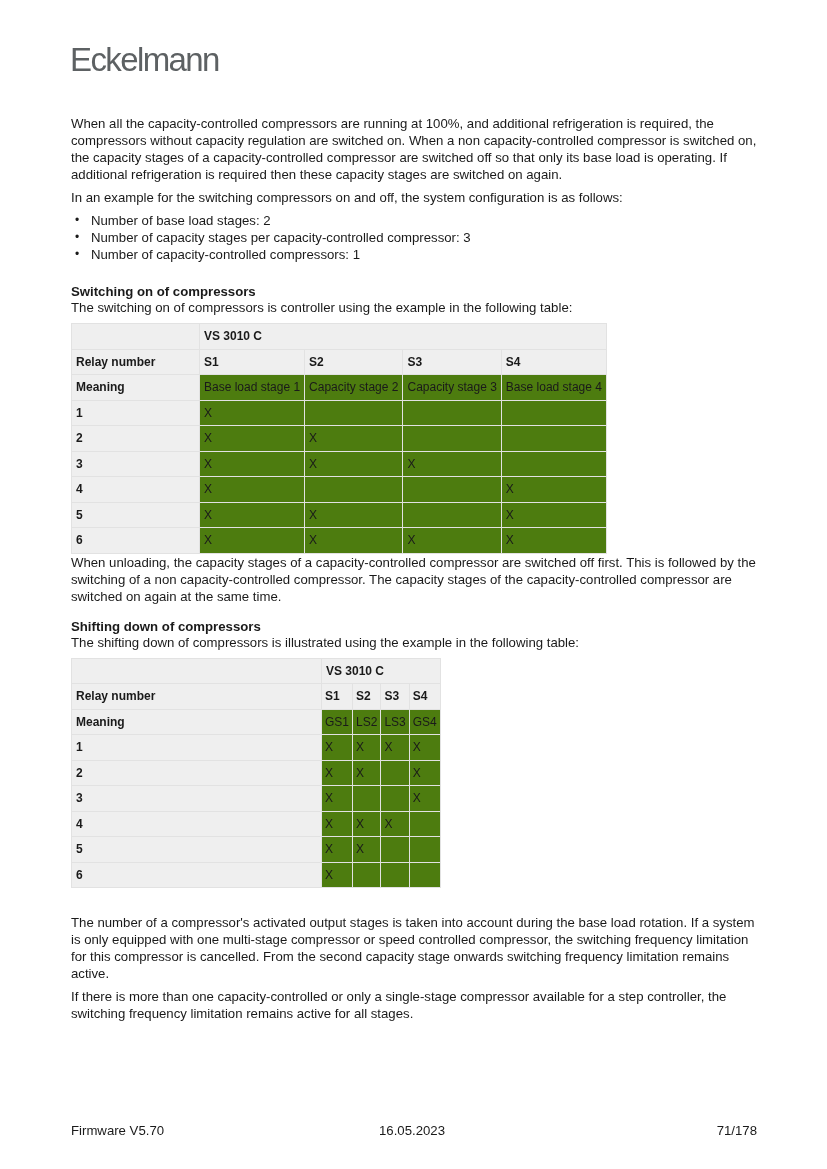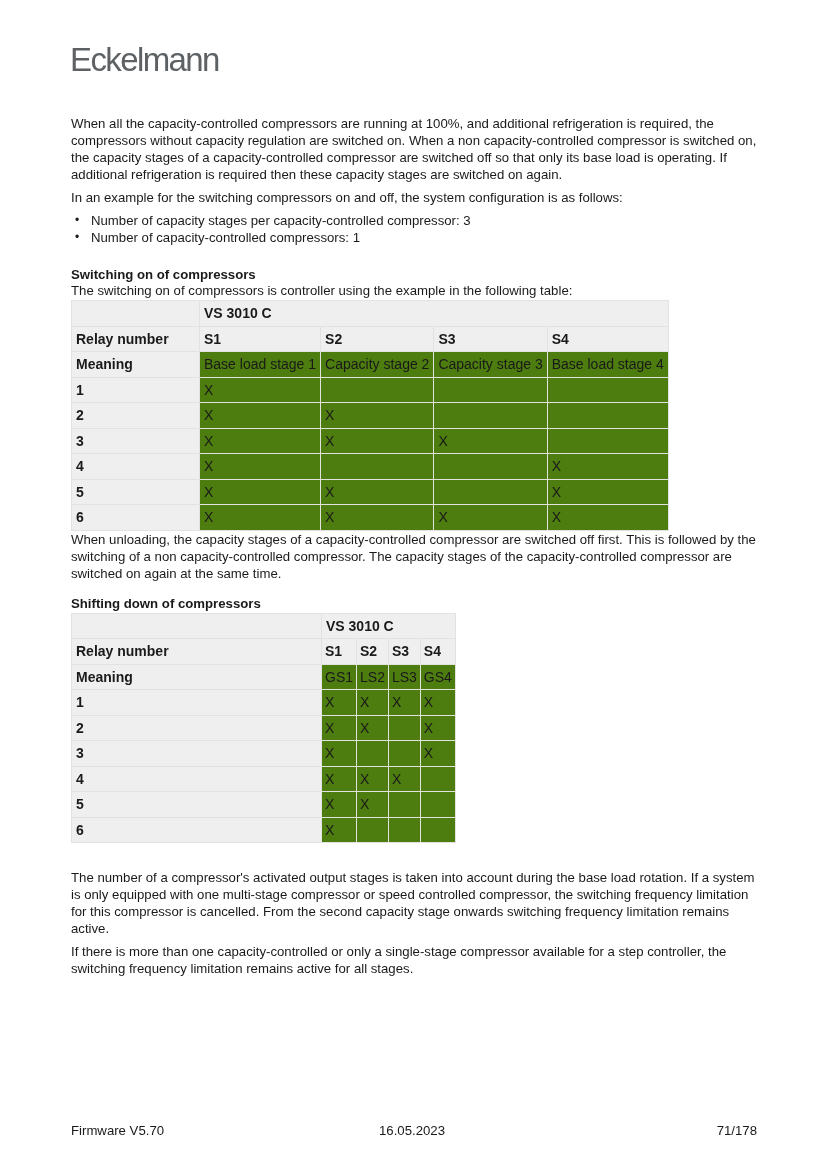--- a/index.html
+++ b/index.html
@@ -32,23 +32,23 @@
   ul.bullets li { position: relative; padding-left: 16px; line-height: 17px; }
   ul.bullets li::before {
     content: "\2022";
     position: absolute; left: 0; top: 0;
     font-size: 12px;
   }
   .section-title { font-weight: bold; margin-top: 21px; line-height: 16px; }
   .section-intro { margin: 0; line-height: 16px; }
   table.grid {
     border-collapse: collapse;
-    font-size: 14px;
+    font-size: 12px;
     line-height: 14px;
-    margin-top: 1px;
+    margin-top: 7px;
   }
   table.grid td {
     border: 1.5px solid #e2e2e2;
     padding: 0 4px;
     height: 25.5px;
     vertical-align: middle;
     white-space: nowrap;
   }
   table.grid td.hdr { background: #efefef; font-weight: bold; }
   table.grid td.cell { background: #4d7c0f; }
@@ -75,20 +75,21 @@
 </style>
 </head>
 <body>
 
 <div class="logo">Eckelmann</div>
 
 <div class="content">
   <p>When all the capacity-controlled compressors are running at 100%, and additional refrigeration is required, the compressors without capacity regulation are switched on. When a non capacity-controlled compressor is switched on, the capacity stages of a capacity-controlled compressor are switched off so that only its base load is operating. If additional refrigeration is required then these capacity stages are switched on again.</p>
   <p>In an example for the switching compressors on and off, the system configuration is as follows:</p>
   <ul class="bullets">
+    <li>Number of base load stages: 2</li>
     <li>Number of capacity stages per capacity-controlled compressor: 3</li>
     <li>Number of capacity-controlled compressors: 1</li>
   </ul>
 
   <div class="section-title">Switching on of compressors</div>
   <p class="section-intro">The switching on of compressors is controller using the example in the following table:</p>
 
   <table class="grid" id="table1">
     <tbody>
         <tr>
@@ -150,20 +151,21 @@
       <td class="cell">X</td>
       <td class="cell">X</td>
       <td class="cell">X</td>
     </tr>
   </tbody>
     </table>
 
   <p class="para-after-table1">When unloading, the capacity stages of a capacity-controlled compressor are switched off first. This is followed by the switching of a non capacity-controlled compressor. The capacity stages of the capacity-controlled compressor are switched on again at the same time.</p>
 
   <div class="section-title" style="margin-top:14px">Shifting down of compressors</div>
+  <p class="section-intro">The shifting down of compressors is illustrated using the example in the following table:</p>
 
   <table class="grid" id="table2">
     <tbody>
         <tr>
       <td class="hdr c0"></td>
       <td class="hdr" colspan="4">VS 3010 C</td>
     </tr>
     <tr>
       <td class="hdr c0">Relay number</td>
       <td class="hdr cs">S1</td>

